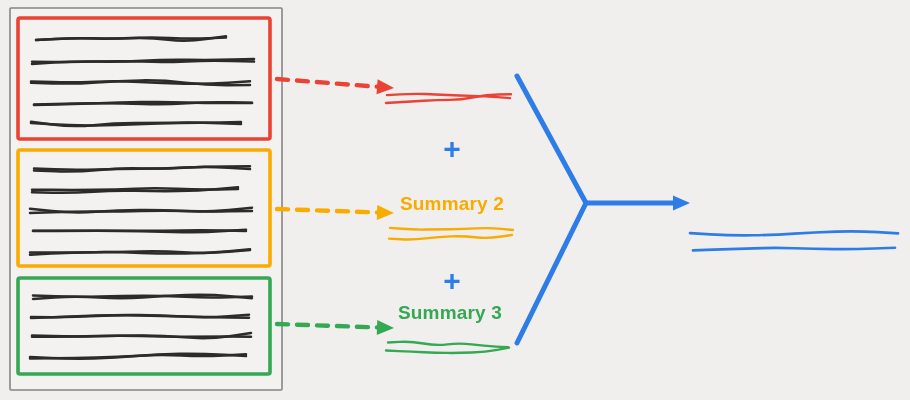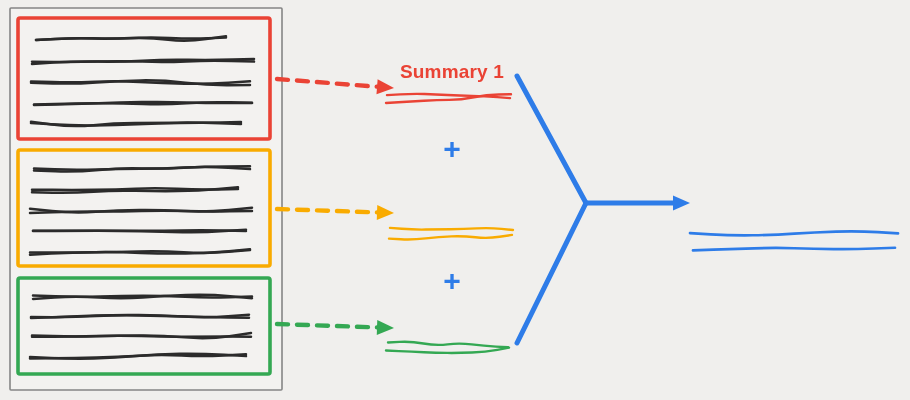--- a/index.html
+++ b/index.html
@@ -87,18 +87,19 @@
         <polygon points="394,213 376.7536657448905,219.91476353616204 377.26618682230827,204.9235220216909" style="fill:var(--orange)"></polygon>
         <path d="M 277 324 L 380.0081745864936 327.52164699441005" fill="none" stroke-width="4.4" stroke-linecap="round" stroke-dasharray="11 9" style="stroke:var(--green)"></path>
         <polygon points="394,328 376.7536657448905,334.914763536162 377.26618682230827,319.9235220216909" style="fill:var(--green)"></polygon>
         <path d="M 517 76 L 586 203" fill="none" stroke-width="5" stroke-linecap="round" style="stroke:var(--blue)"></path>
         <path d="M 517 343 L 586 203" fill="none" stroke-width="5" stroke-linecap="round" style="stroke:var(--blue)"></path>
         <path d="M 586 203 L 676 203" fill="none" stroke-width="5" stroke-linecap="round" style="stroke:var(--blue)"></path>
         <polygon points="690,203 673,210.5 673,195.5" style="fill:var(--blue)"></polygon>
       </g>
   </svg>
 
-  <div class="label c-red" style="left:452px;top:72px;">Summary 1</div>
+  <div class="label c-orange" style="left:452px;top:204px;">Summary 2</div>
+  <div class="label c-green" style="left:450px;top:313px;">Summary 3</div>
 
   <div class="plus" style="left:452px;top:149px;">+</div>
   <div class="plus" style="left:452px;top:281px;">+</div>
 
 </div>
 
 </body></html>

